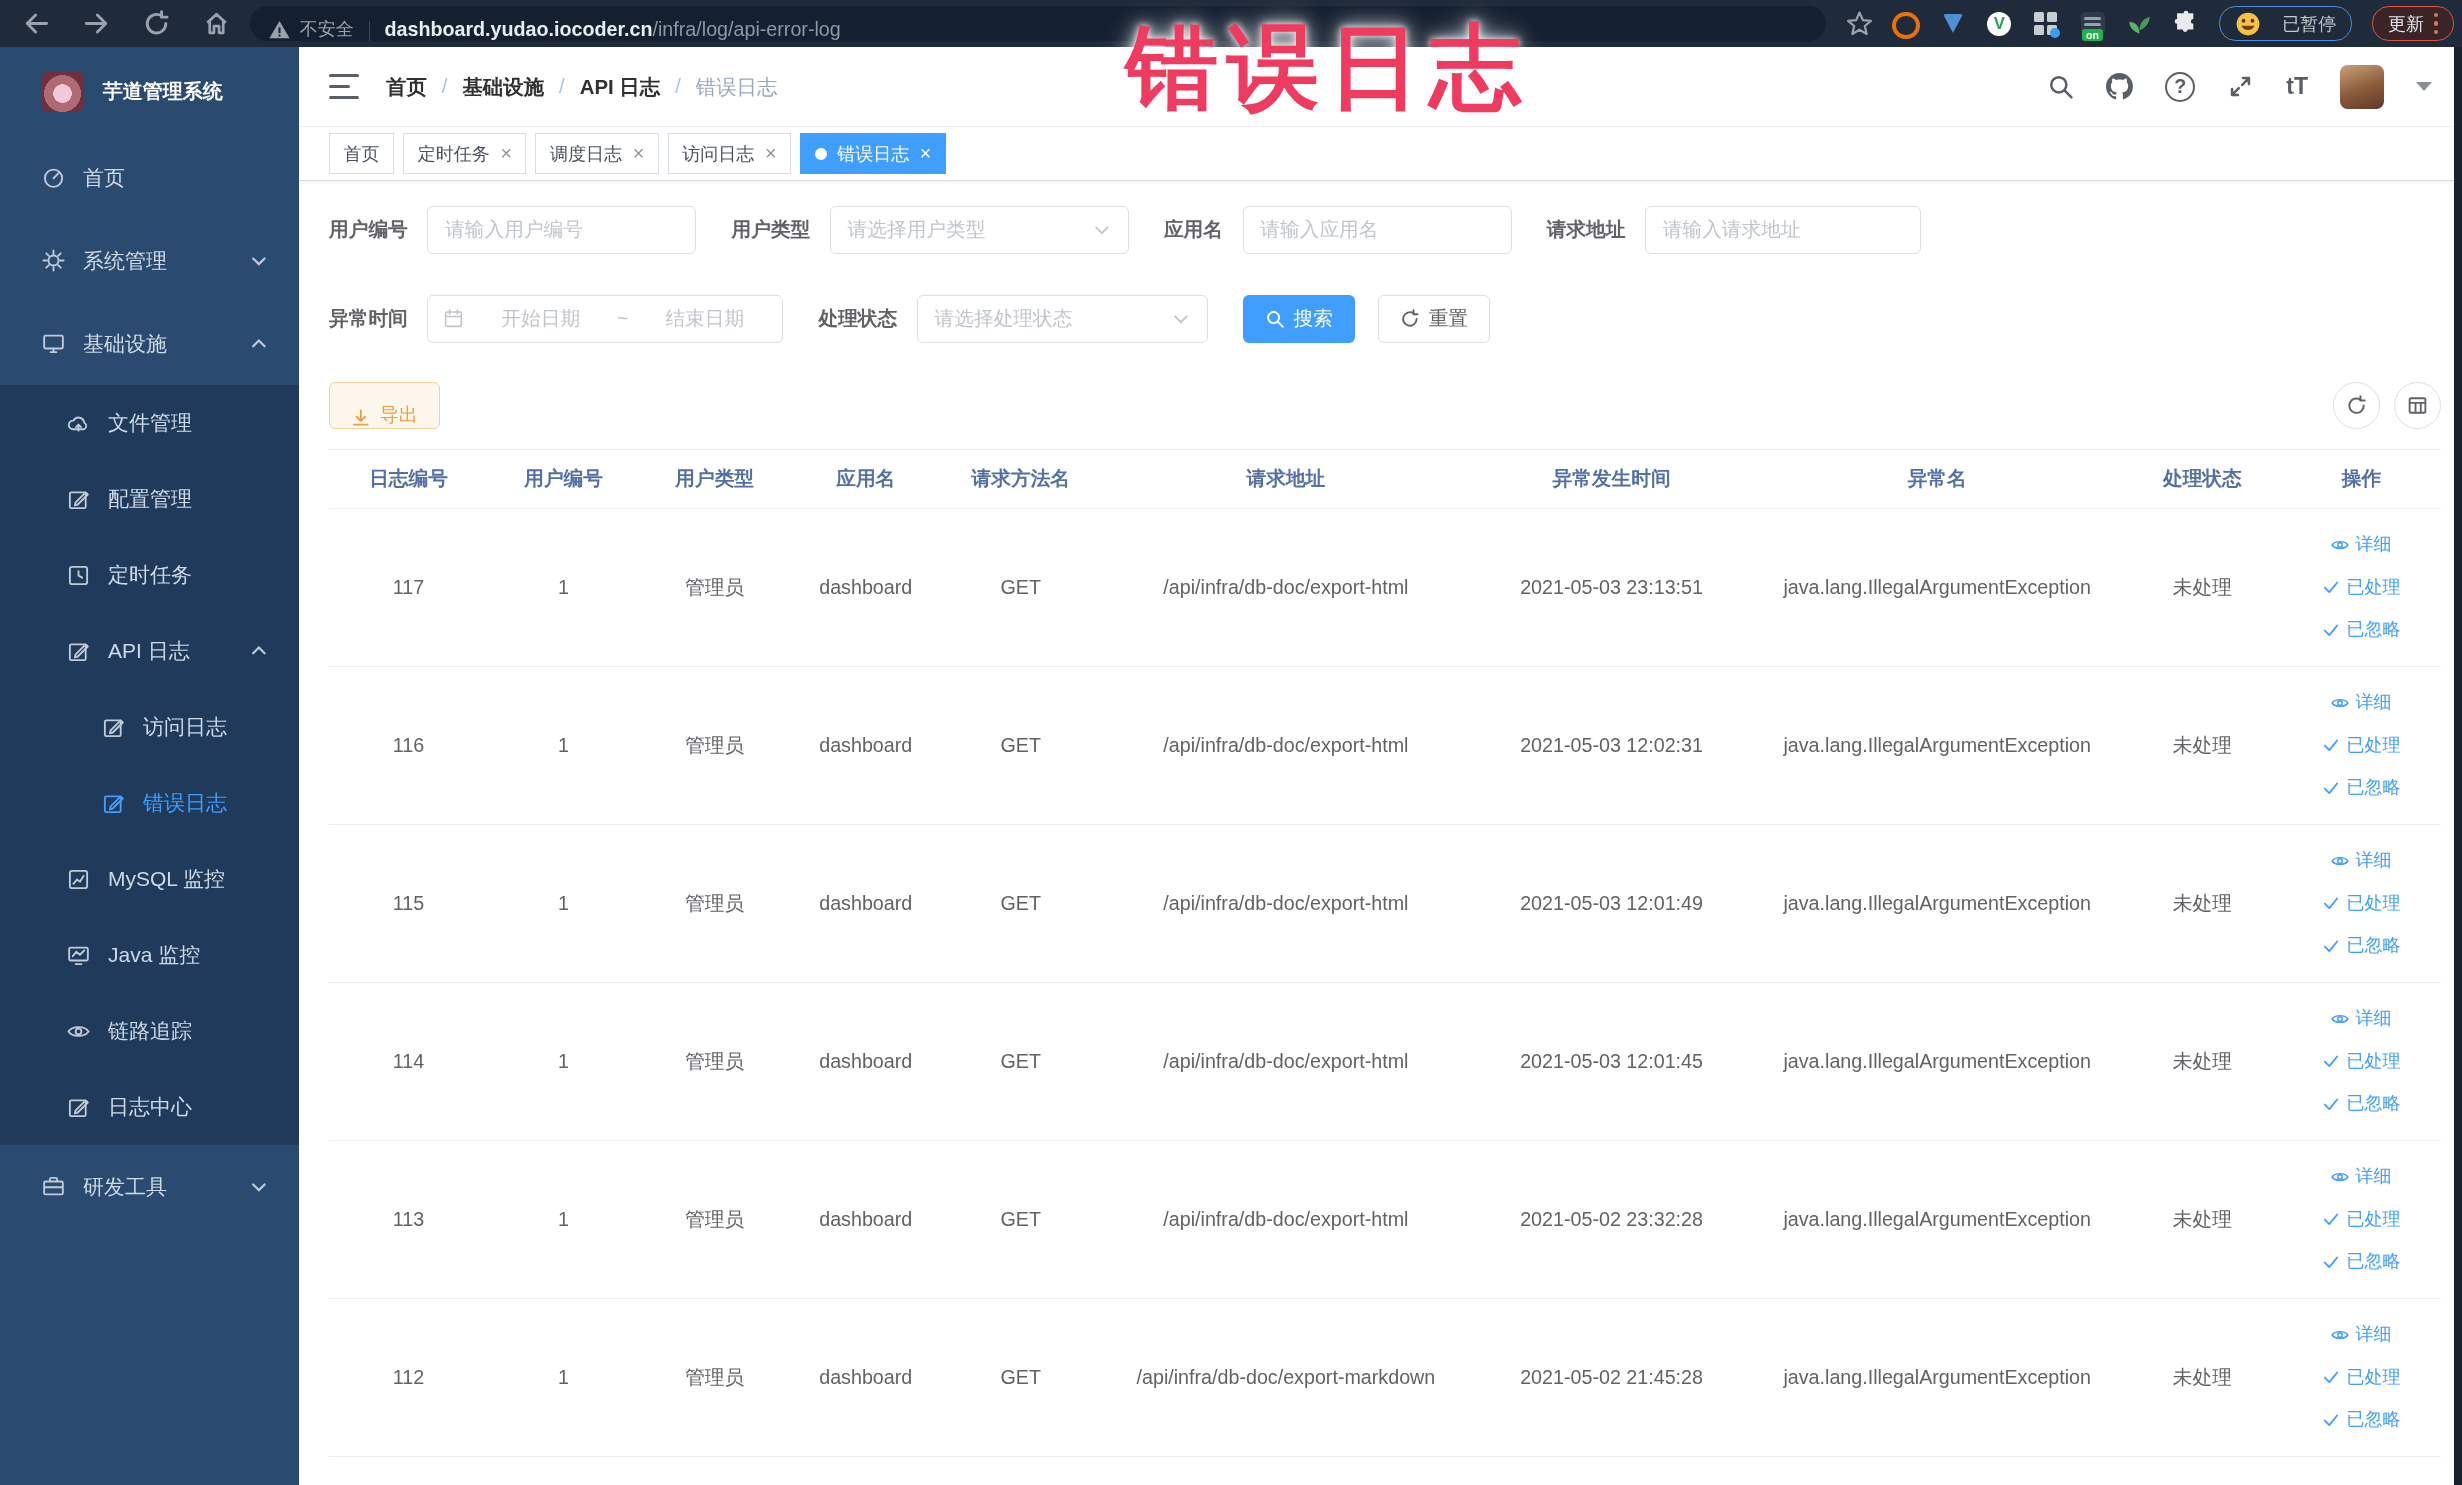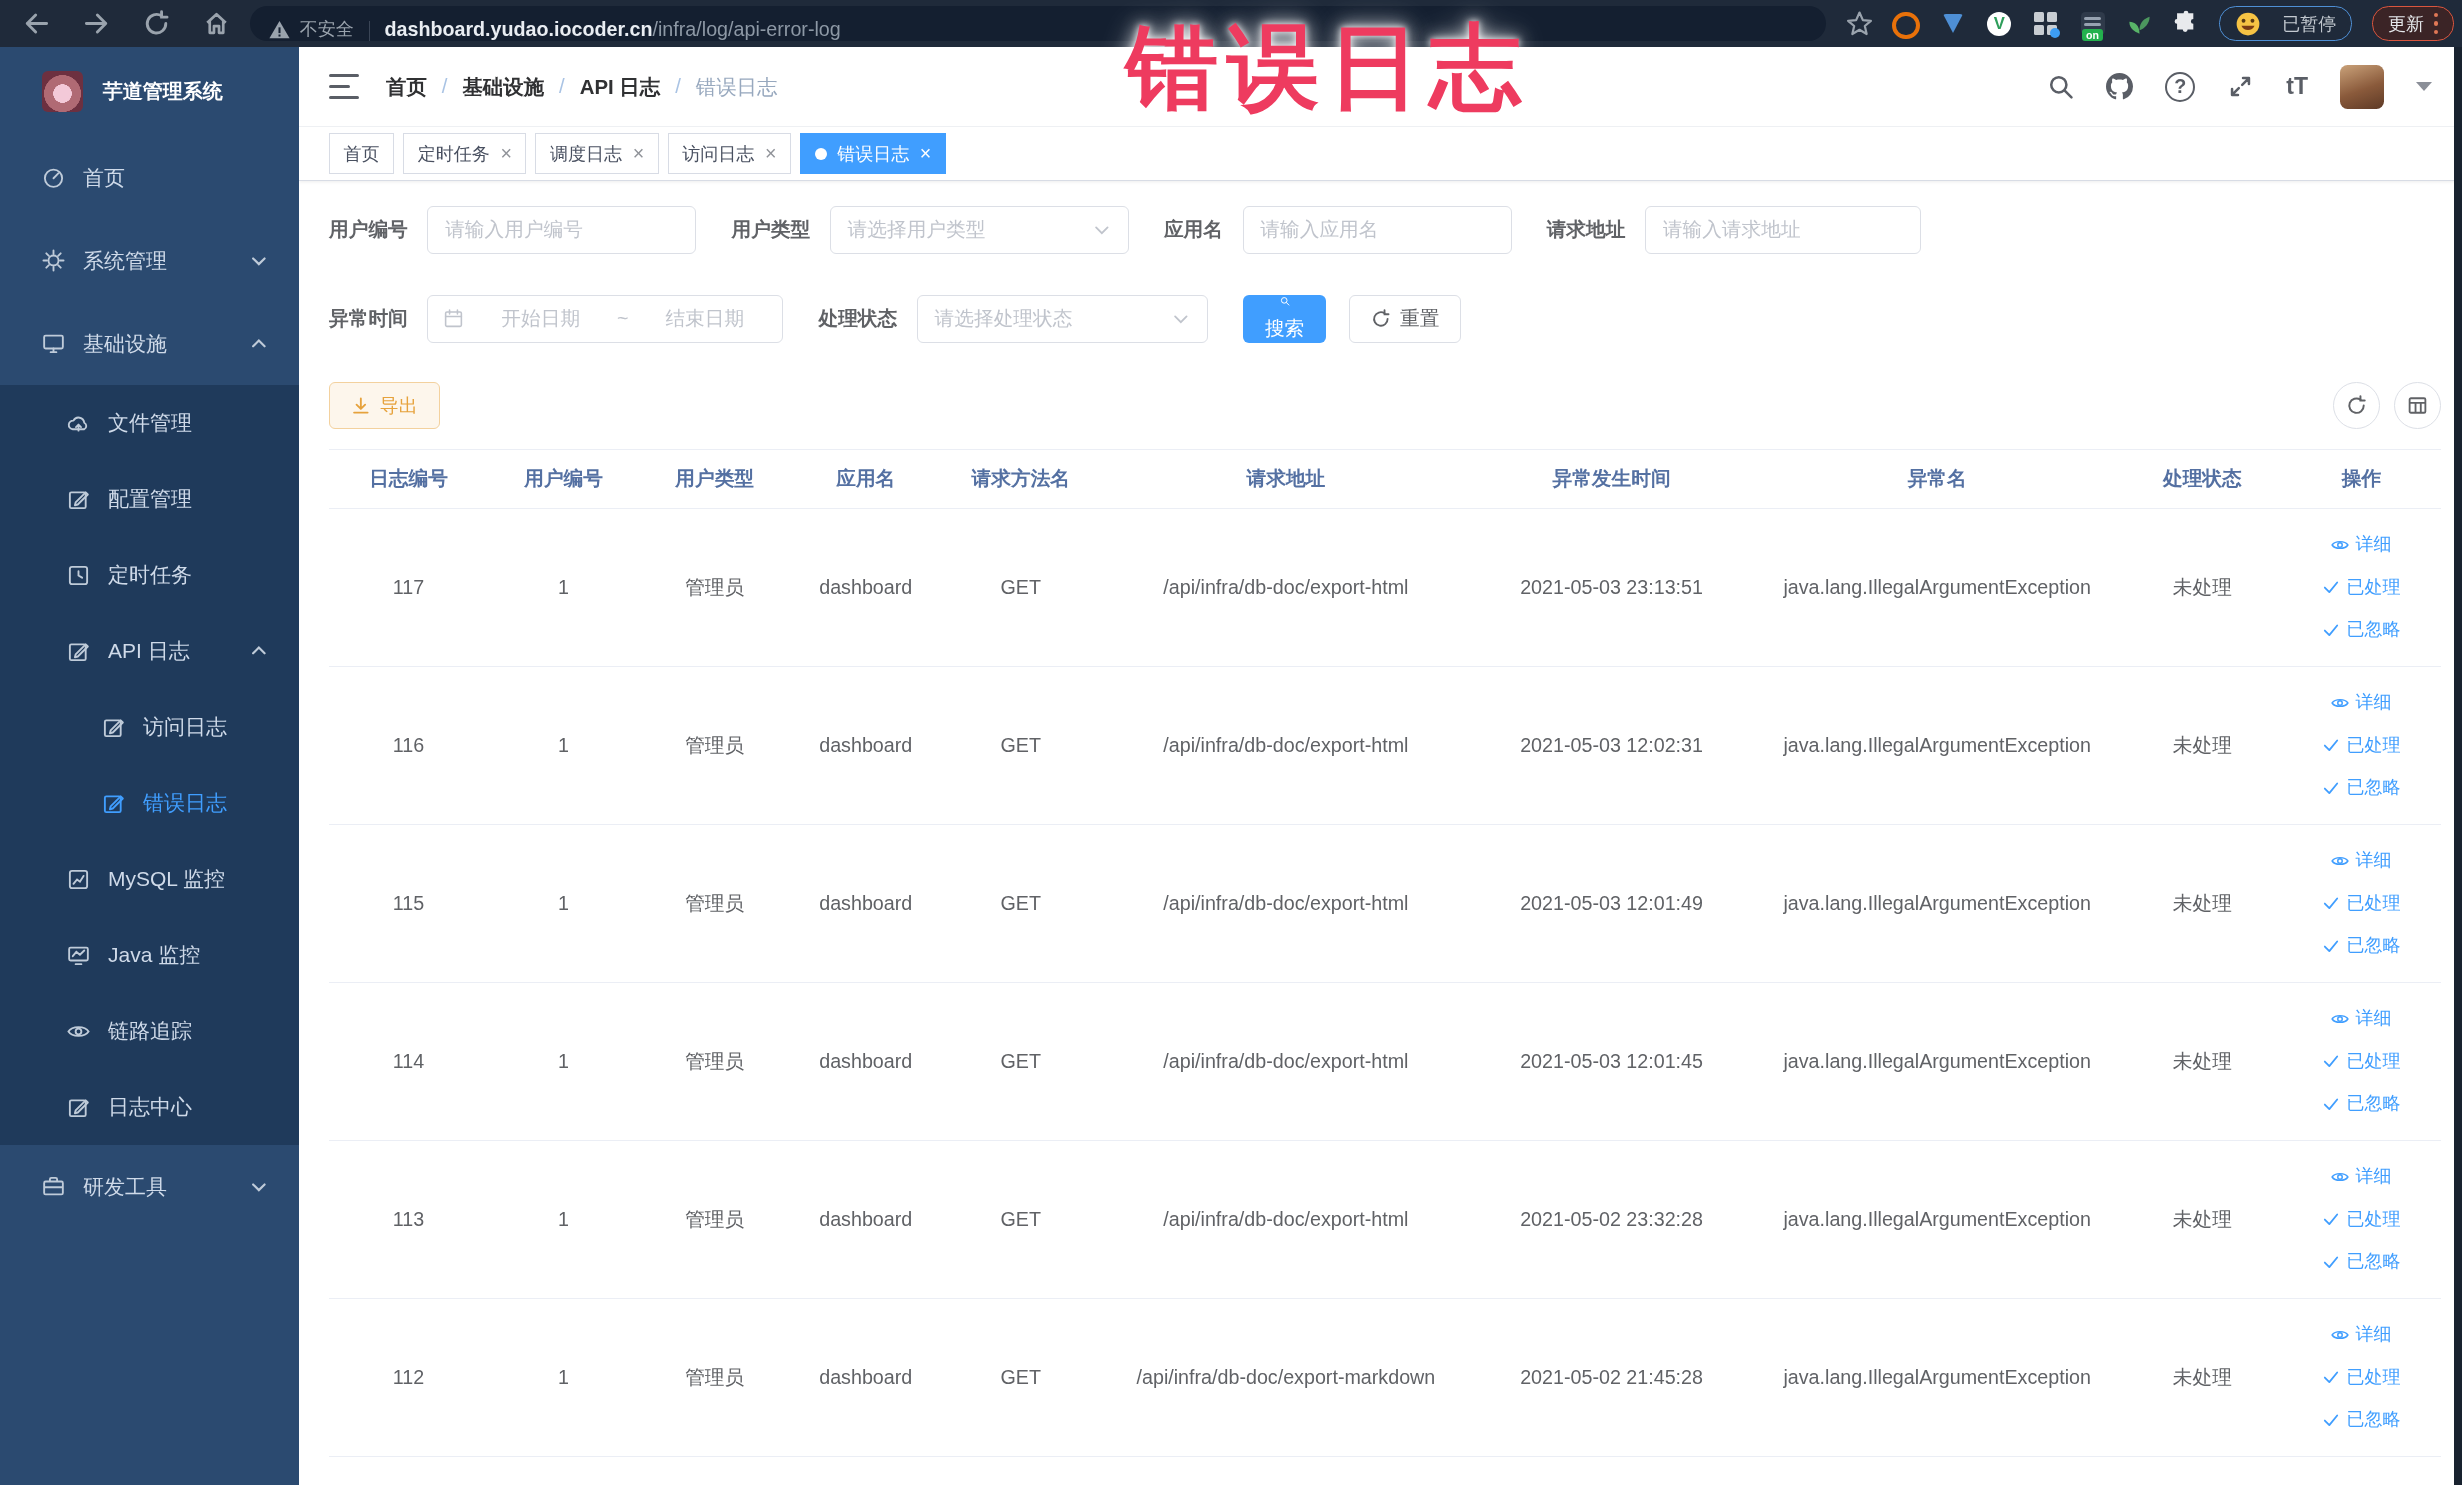--- a/index.html
+++ b/index.html
@@ -102,23 +102,23 @@
             display:flex;align-items:center;justify-content:space-between;cursor:pointer;box-sizing:border-box;}
   .f-select .ph{font-size:19.7px;color:#c0c4cc;}
   .f-select .sel-chev{color:#c0c4cc;}
   .date-box{width:356px;height:48px;border:0.8px solid #dcdfe6;border-radius:6px;display:flex;align-items:center;
             gap:13.6px;padding:0 15px;box-sizing:border-box;cursor:pointer;}
   .date-box .ph{font-size:19.7px;color:#c0c4cc;flex:1;text-align:center;}
   .date-box .cal{color:#c0c4cc;}
   .date-box .tilde{color:#c0c4cc;font-size:19.7px;}
   .btn{height:48px;border-radius:6px;font-size:19.7px;display:flex;align-items:center;gap:9px;
        padding:0 21px;cursor:pointer;border:0.8px solid transparent;box-sizing:border-box;}
-  .btn-primary{background:#409eff;color:#fff;margin-right:23px;flex-direction:column;}
+  .btn-primary{background:#409eff;color:#fff;margin-right:23px;}
   .btn-plain{background:#fff;border-color:#dcdfe6;color:#606266;}
-  .btn-export{height:47px;background:#fdf6ec;border-color:#f3d19e;color:#e6a23c;font-size:19px;}
+  .btn-export{height:47px;background:#fdf6ec;border-color:#f3d19e;color:#e6a23c;font-size:19px;align-items:flex-end;}
   .action-row{display:flex;align-items:center;margin-bottom:19.7px;}
   .circle-btns{margin-left:auto;display:flex;gap:13.6px;}
   .circle{width:45px;height:45px;border-radius:50%;border:0.8px solid #dcdfe6;background:#fff;color:#606266;
           display:flex;align-items:center;justify-content:center;cursor:pointer;}
 
   table.grid{width:2112px;border-collapse:collapse;table-layout:fixed;border-top:0.8px solid #ebeef5;}
   table.grid th{height:58px;font-size:19.7px;font-weight:700;color:#5470a2;border-bottom:0.8px solid #ebeef5;
                 text-align:center;padding:0;}
   table.grid td{height:157px;font-size:19.7px;color:#606266;text-align:center;border-bottom:0.8px solid #ebeef5;
                 padding:0;overflow:hidden;white-space:nowrap;}

